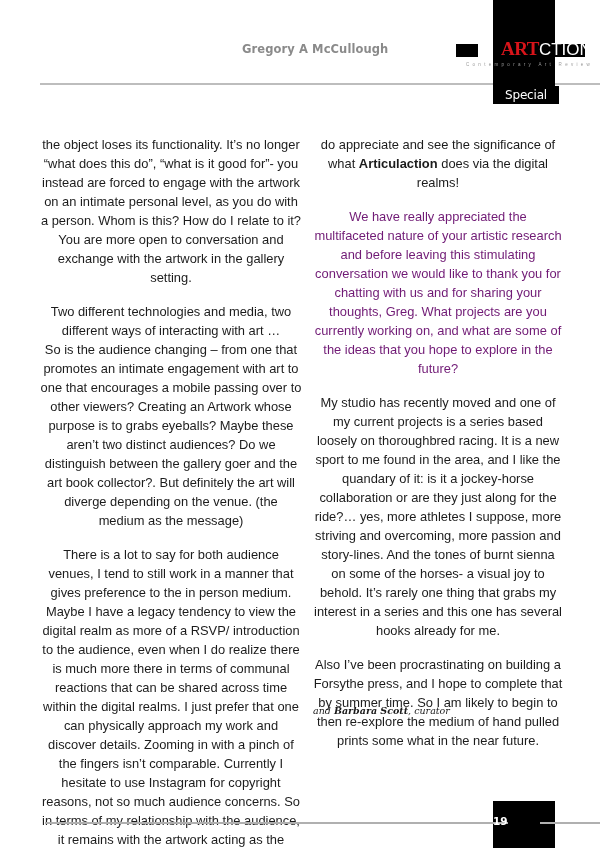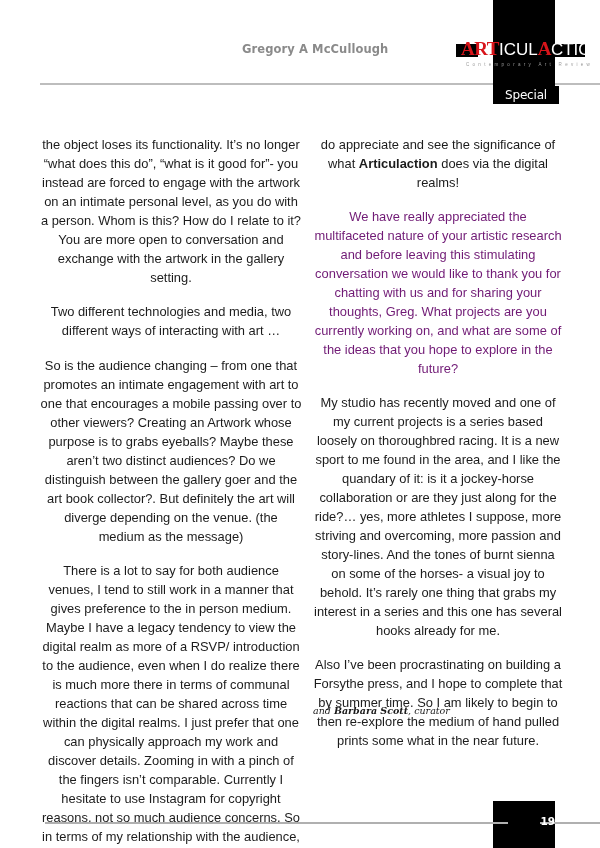--- a/index.html
+++ b/index.html
@@ -8,57 +8,57 @@
 
   .header-author { position: absolute; left: 242px; top: 42px; font-size: 11.5px; font-weight: bold;
                    color: #8a8a8a; font-family: "DejaVu Sans", sans-serif; letter-spacing: 0.1px; }
   .header-rule { position: absolute; left: 40px; top: 83px; width: 560px; height: 2px; background: #bdbdbd; }
 
   .logo-block { position: absolute; left: 493px; top: 0; width: 62px; height: 104px; background: #000; }
   .logo-bar-left { position: absolute; left: 456px; top: 44px; width: 22px; height: 13px; background: #000; }
   .logo-bar-right { position: absolute; left: 555px; top: 44px; width: 30px; height: 13px; background: #000; }
   .logo-word { position: absolute; left: 461px; top: 39px; height: 20px; font-family: "Liberation Serif", serif;
                font-size: 19px; line-height: 20px; font-weight: bold; letter-spacing: -0.5px; white-space: nowrap; }
-  .logo-word .red { color: #d8141a; }
+  .logo-word .red { color: #d8141a; margin-left: 40px; }
   .logo-word .white { color: #ffffff; font-family: "Liberation Sans", sans-serif; font-weight: normal; font-size: 17px; letter-spacing: 0px; }
   .logo-sub { position: absolute; left: 466px; top: 62px; font-size: 4.5px; letter-spacing: 3.3px; color: #9a9a9a; white-space: nowrap; }
 
   .special-issue { position: absolute; left: 493px; top: 86px; width: 66px; height: 18px; background: #000; color: #fff;
                    font-family: "DejaVu Sans", sans-serif; font-size: 12px; line-height: 18px; text-align: center; letter-spacing: -0.2px; }
 
   .col { position: absolute; top: 135px; width: 262px; font-size: 12.9px; line-height: 19px; color: #1c1c1c; }
   .col-left { left: 40px; }
   .col-right { left: 313px; width: 250px; }
   .col p { margin: 0 0 15px 0; text-align: center; }
-  .col p.tight { margin-bottom: 16px; }
+  .col p.tight { margin-bottom: 0; }
   .q { font-weight: normal; color: #701a75; }
   .b { font-weight: bold; }
 
   .credit { position: absolute; left: 313px; top: 702px; font-family: "DejaVu Serif", serif; font-style: italic;
             font-size: 9.5px; line-height: 18.5px; color: #1a1a1a; }
   .credit .nm { font-weight: bold; }
   .credit a { color: #1a23a8; text-decoration: underline; font-weight: bold; }
 
   .footer-rule { position: absolute; left: 45px; top: 822px; width: 555px; height: 2px; background: #b0b0b0; }
   .page-box { position: absolute; left: 493px; top: 801px; width: 62px; height: 47px; background: #000; }
   .page-box .dash { position: absolute; top: 21px; height: 2px; width: 15px; background: #b0b0b0; }
-  .page-num { position: absolute; left: 0; width: 62px; top: 14px; text-align: right; color: #fff; font-weight: bold;
+  .page-num { position: absolute; left: 0; width: 62px; top: 14px; text-align: left; color: #fff; font-weight: bold;
               font-size: 10.5px; font-family: "DejaVu Sans", sans-serif; }
 </style>
 </head>
 <body>
 
 <div class="header-author">Gregory A McCullough</div>
 <div class="header-rule"></div>
 
 <div class="logo-block"></div>
 <div class="logo-bar-left"></div>
 <div class="logo-bar-right"></div>
 <div class="logo-word">
-  <span class="red">ART</span><span class="white">ICUL</span><span class="red">A</span><span class="white">CTION</span>
+  <span class="red">ART</span><span class="white">CTION</span><span class="red">A</span><span class="white">CTION</span>
 </div>
 <div class="logo-sub">Contemporary Art Review</div>
 <div class="special-issue">Special Issue</div>
 
 <div class="col col-left">
   <p>the object loses its functionality.  It’s no longer “what does this do”, “what is it good for”-  you instead are forced to engage with the artwork on an intimate personal level, as you do with a person. Whom is this? How do I relate to it?  You are more open to conversation and exchange with the artwork in the gallery setting.</p>
   <p class="tight">Two different technologies and media, two different ways of interacting with art …</p>
   <p>So is the audience changing – from one that promotes an intimate engagement with art to one that encourages a mobile passing over to other viewers?  Creating an Artwork whose purpose is to grabs eyeballs?  Maybe these aren’t two distinct audiences? Do we distinguish between the gallery goer and the art book collector?. But definitely the art will diverge depending on the venue. (the medium as the message)</p>
   <p>There is a lot to say for both audience venues, I tend to still work in a manner that gives preference to the in person medium.  Maybe I have a legacy tendency to view the digital realm as more of a RSVP/ introduction to the audience, even when I do realize there is much more there in terms of communal reactions that can be shared across time within the digital realms.  I just prefer that one can physically approach my work and discover details.  Zooming in with a pinch of the fingers isn’t comparable.   Currently I hesitate to use Instagram for copyright reasons, not so much audience concerns.  So in terms of my relationship with the audience, it remains with the artwork acting as the intermediary. I privilege that interaction of artwork/audience rather then the digital artist/audience.   But I</p>
 </div>

